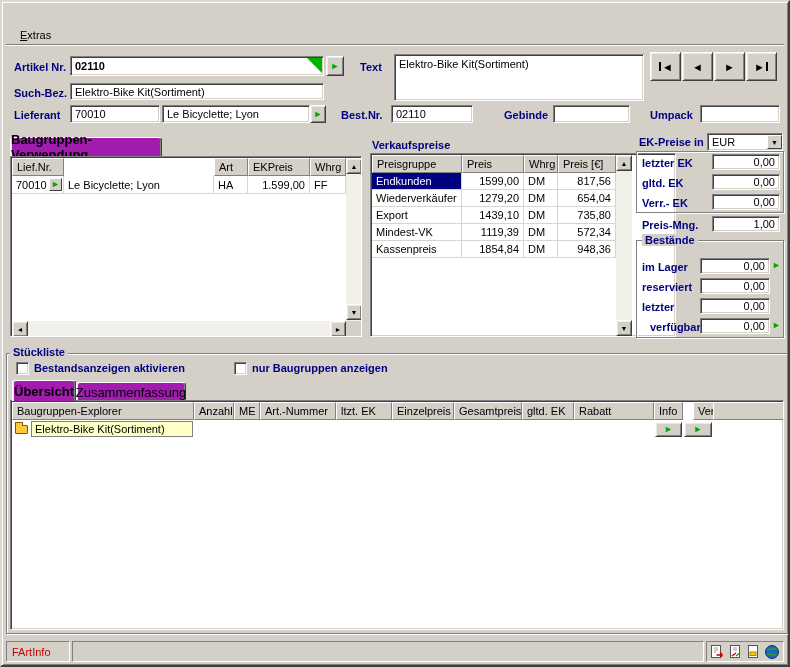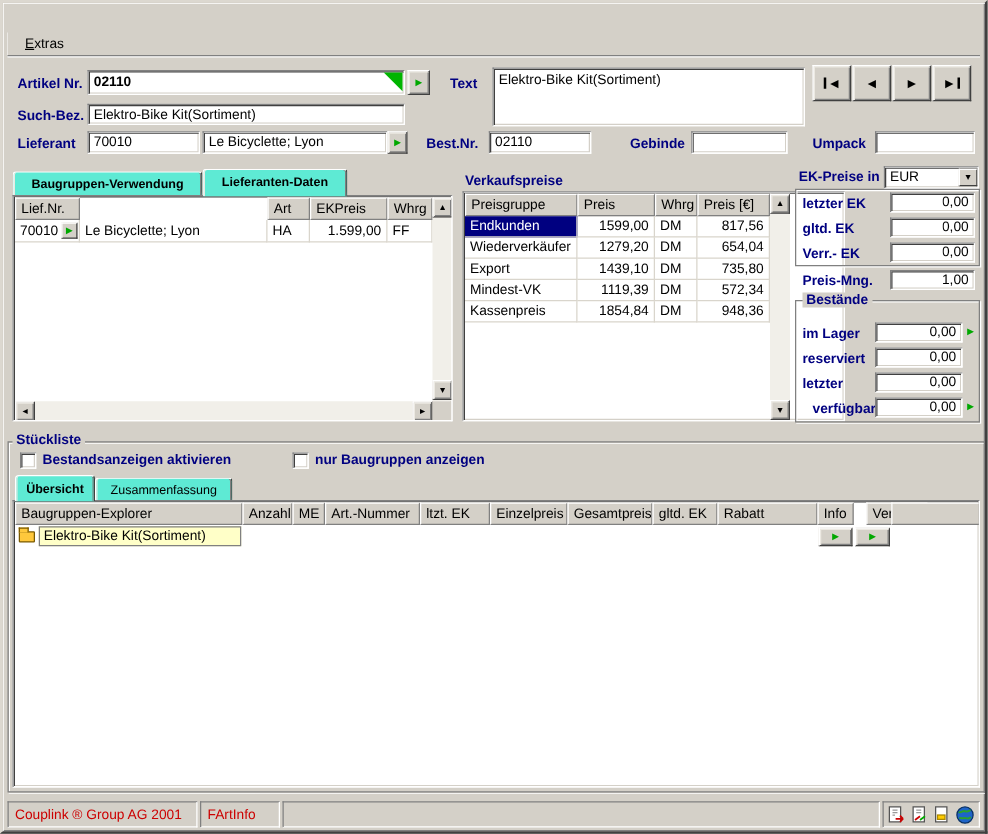--- a/index.html
+++ b/index.html
@@ -38,24 +38,24 @@
   .bold { font-weight:bold; }
   .corner { position:absolute; right:1px; top:1px; width:0; height:0;
     border-top:15px solid #00b400; border-left:15px solid transparent; }
   .b3 { position:absolute; background:#d4d0c8; border:1px solid; border-color:#fff #404040 #404040 #fff;
     box-shadow: inset 1px 1px 0 #ece9e2, inset -1px -1px 0 #808080;
     display:flex; align-items:center; justify-content:center; }
   .gp { color:#00a800; font-size:9px; line-height:1; }
   .navg { font-size:11px; font-weight:bold; color:#000; display:flex; align-items:center; }
   .vbar { display:inline-block; width:2px; height:9px; background:#000; margin:0 1px; }
   
-  .tab { position:absolute; background:#5eead4; border:1px solid; border-color:#fff #404040 #404040 #fff;
+  .tab { position:absolute; background:#a21caf; border:1px solid; border-color:#fff #404040 #404040 #fff;
     border-bottom:none; border-radius:3px 3px 0 0;
     box-shadow: inset 1px 0 0 #ece9e2, inset -1px 0 0 #808080;
-    display:flex; align-items:center; justify-content:center; font-size:10px; font-weight:bold; }
+    display:flex; align-items:center; justify-content:center; font-size:13px; font-weight:bold; }
   .tab.on { z-index:3; }
   
   .pnl { position:absolute; background:#fff; border:1px solid; border-color:#808080 #fff #fff #808080;
     box-shadow: inset 1px 1px 0 #404040, inset -1px -1px 0 #d4d0c8; overflow:hidden; }
   .th { position:absolute; height:18px; background:#d4d0c8; border:1px solid; border-color:#fff #808080 #808080 #fff;
     font-size:11px; display:flex; align-items:center; padding:0 4px; overflow:hidden; white-space:nowrap; }
   .row { position:absolute; left:0; right:0; }
   .cl { position:absolute; top:0; font-size:11px; display:flex; align-items:center; padding:0 4px;
     border-right:1px solid #d9d5cc; border-bottom:1px solid #d9d5cc; overflow:hidden; white-space:nowrap; }
   .cl.num { justify-content:flex-end; }
@@ -151,21 +151,20 @@
   <div class="lb" style="left:502px;top:107px">Gebinde</div>
   <div class="fld" style="left:551px;top:103px;width:77px;height:18px">
     <span class="txt"></span>
   </div>
   <div class="lb" style="left:648px;top:107px">Umpack</div>
   <div class="fld" style="left:698px;top:103px;width:80px;height:18px">
     <span class="txt"></span>
   </div>
 
   <div class="tab" style="left:8px;top:135px;width:152px;height:19px">Baugruppen-Verwendung</div>
-  <div class="tab on" style="left:160px;top:133px;width:116px;height:22px">Lieferanten-Daten</div>
 
   <div class="pnl" style="left:8px;top:154px;width:352px;height:181px">
     <div class="th" style="left:1px;top:1px;width:52px">Lief.Nr.</div>
     <div class="th" style="left:203px;top:1px;width:34px">Art</div>
     <div class="th" style="left:237px;top:1px;width:62px">EKPreis</div>
     <div class="th" style="left:299px;top:1px;width:36px">Whrg</div>
     <div class="row" style="top:19px;height:18px">
       <div class="cl" style="left:1px;width:52px;height:18px;padding-right:1px">
         <span>70010</span>
         <span class="mb">
@@ -321,21 +320,20 @@
       <div class="b3" style="left:644px;top:2px;width:27px;height:15px;position:absolute">
         <span class="gp">►</span>
       </div>
       <div class="b3" style="left:673px;top:2px;width:28px;height:15px;position:absolute">
         <span class="gp">►</span>
       </div>
     </div>
   </div>
 
   <div class="statusbar">
-    <div class="sp red" style="width:152px">Couplink ® Group AG 2001</div>
     <div class="sp red" style="width:64px">FArtInfo</div>
     <div class="sp" style="flex:1"></div>
     <div class="sp sicons">
       <svg width="15" height="15" viewBox="0 0 15 15">
         <rect x="1.5" y="1.5" width="9" height="12" fill="#fff" stroke="#555"></rect>
         <path d="M4 4h4M4 6h4M4 8h2" stroke="#999" stroke-width="1"></path>
         <path d="M6.5 11h6m0 0l-2.5-2.5M12.5 11L10 13.5" stroke="#c00" stroke-width="1.4" fill="none"></path>
       </svg>
       <svg width="15" height="15" viewBox="0 0 15 15">
         <rect x="2.5" y="1.5" width="9" height="12" fill="#fff" stroke="#555"></rect>

